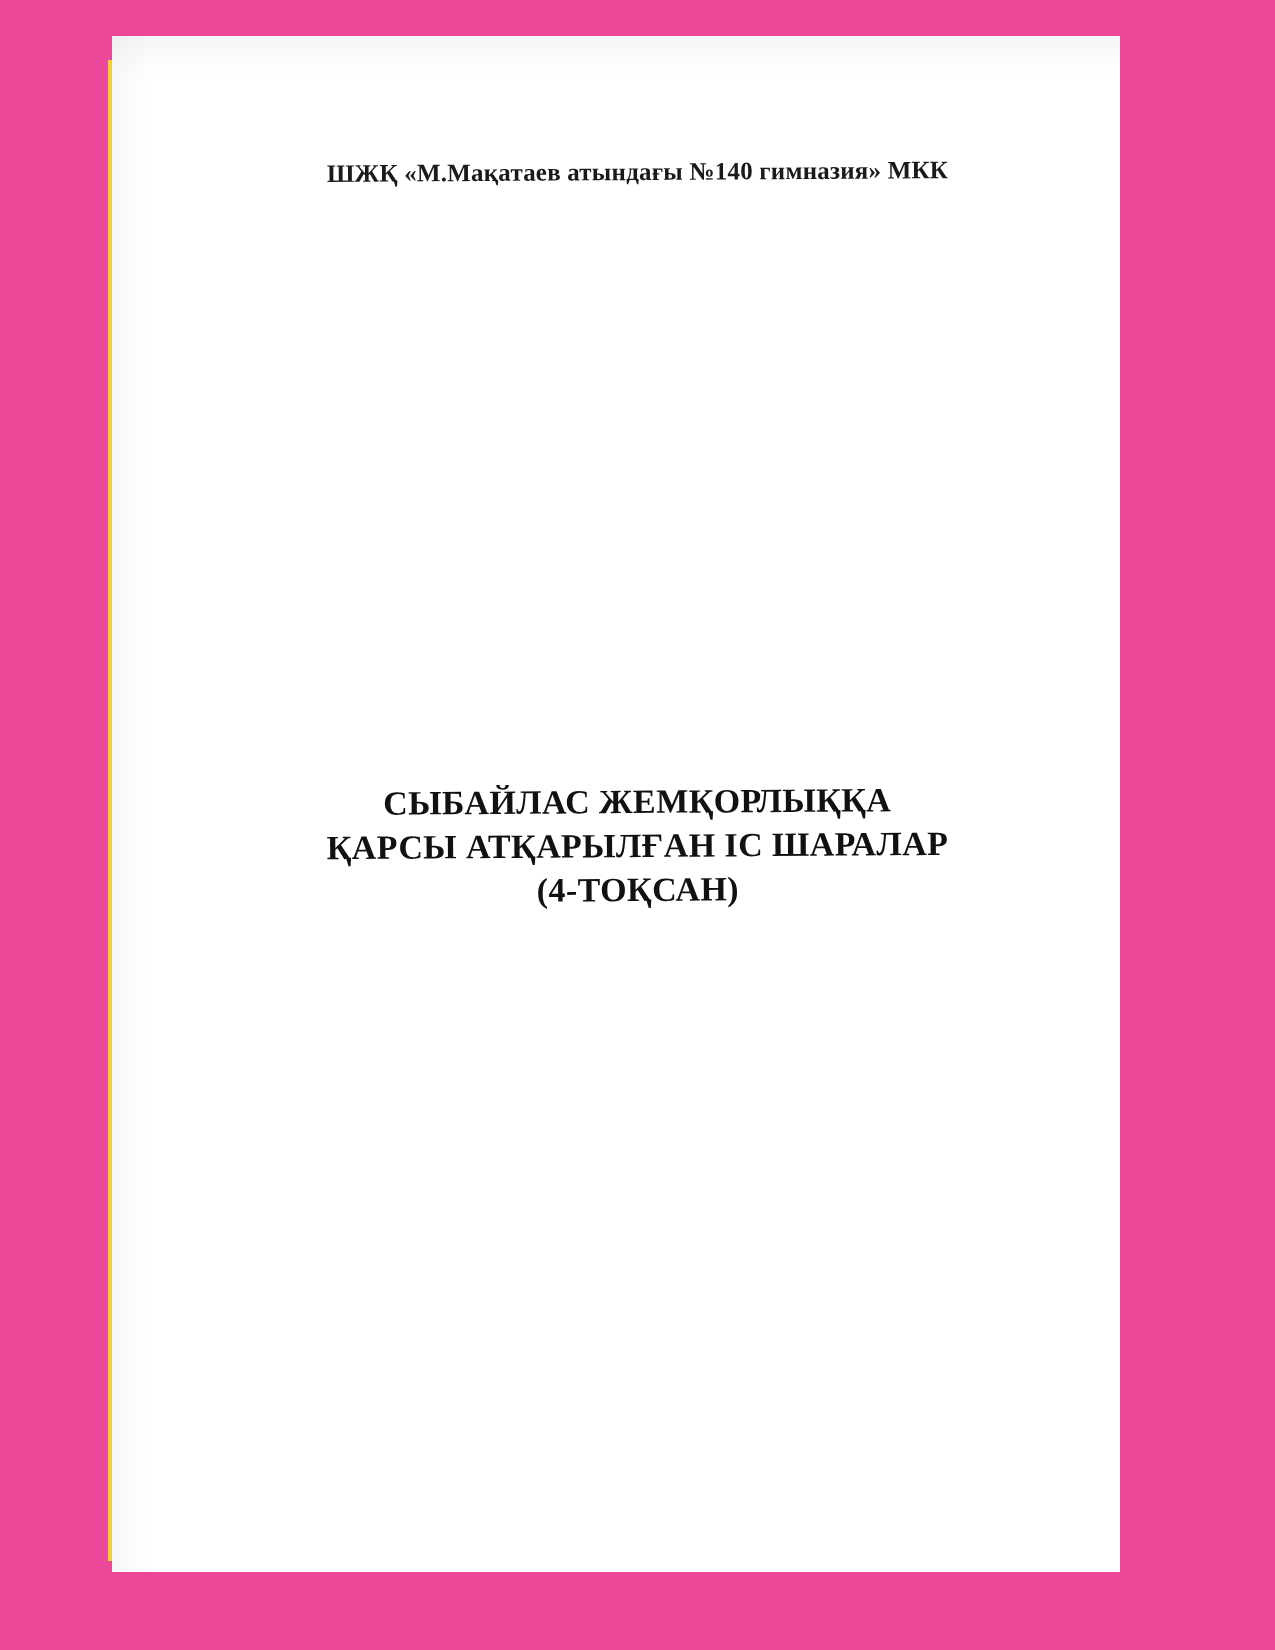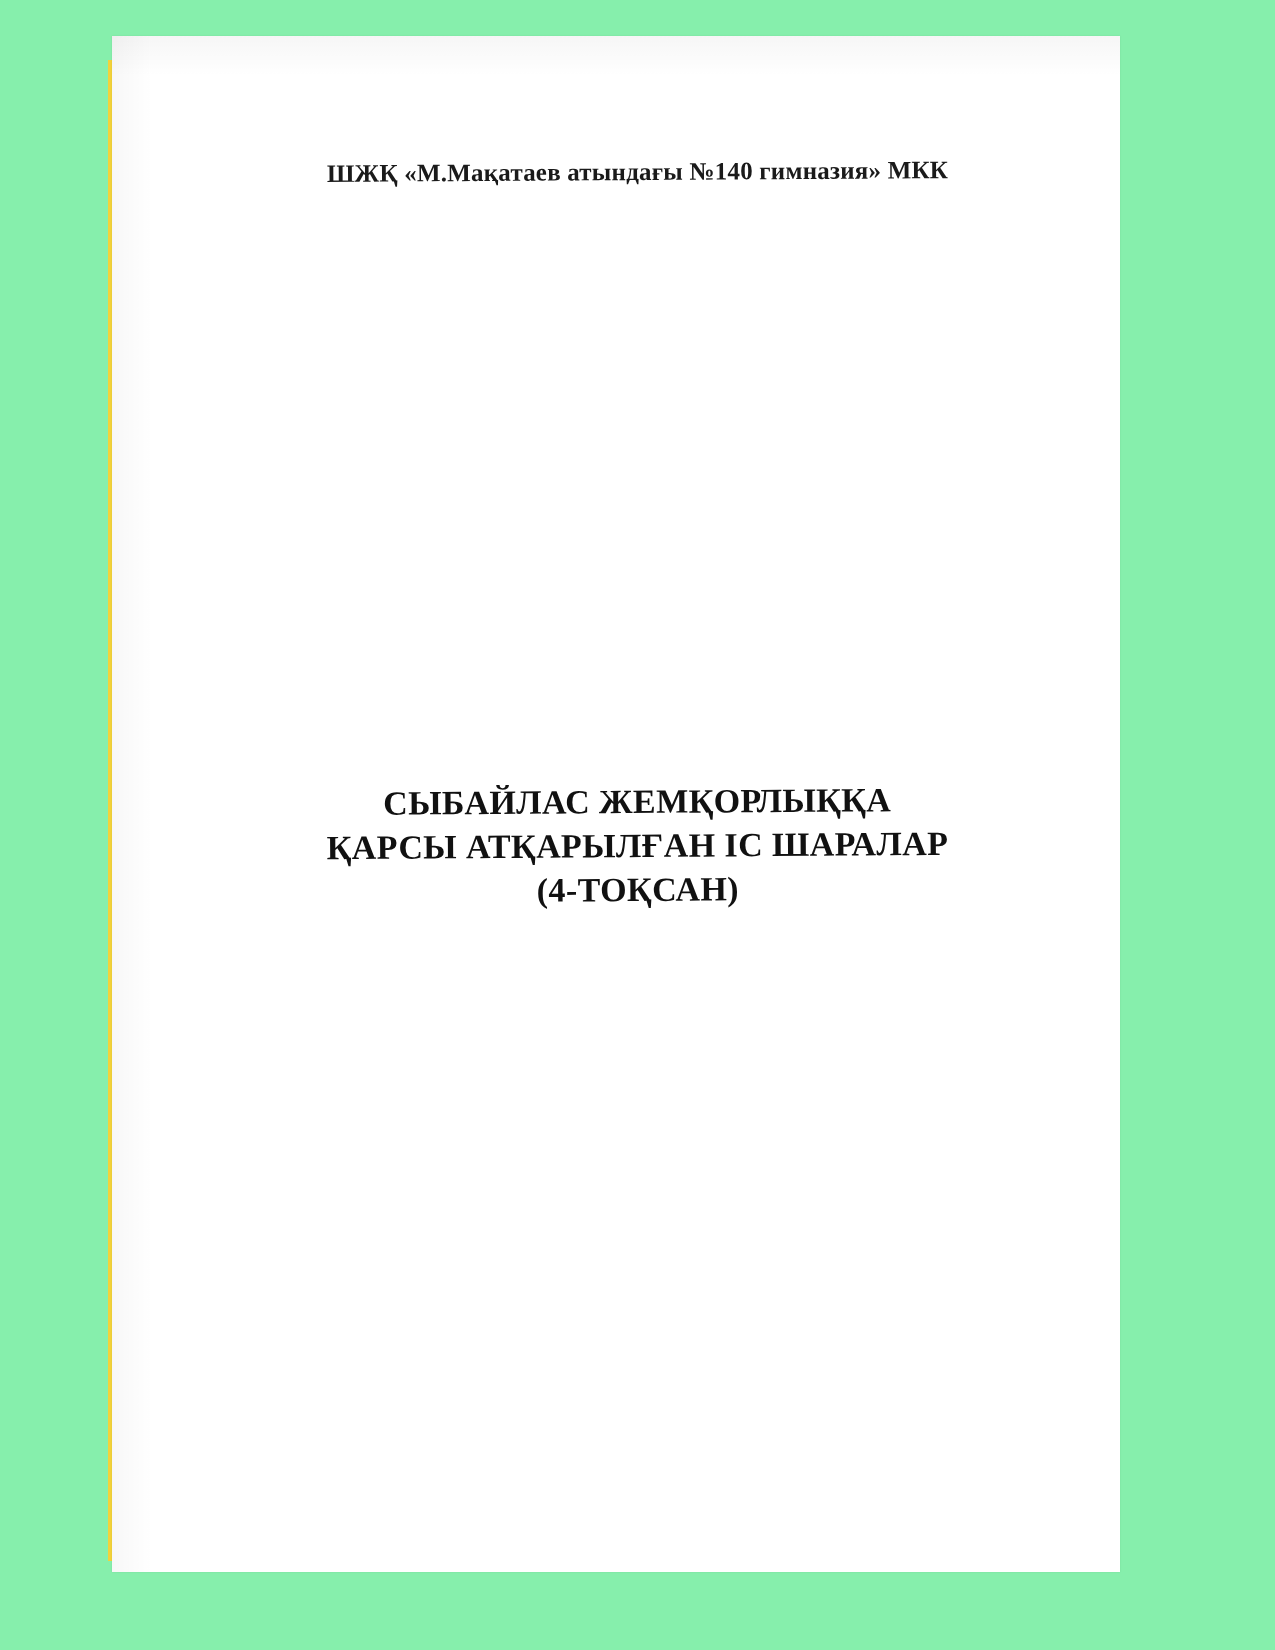--- a/index.html
+++ b/index.html
@@ -12,21 +12,21 @@
     height: 1650px;
     position: relative;
     font-family: "Liberation Serif", serif;
     overflow: hidden;
   }
 
   
   .scan-bg {
     position: absolute;
     inset: 0;
-    background: #86efac;
+    background: #ec4899;
   }
 
   .paper {
     position: absolute;
     left: 112px;
     top: 36px;
     width: 1008px;
     height: 1536px;
     background: #ffffff;
     box-shadow: 0 0 2px rgba(0,0,0,0.08);

